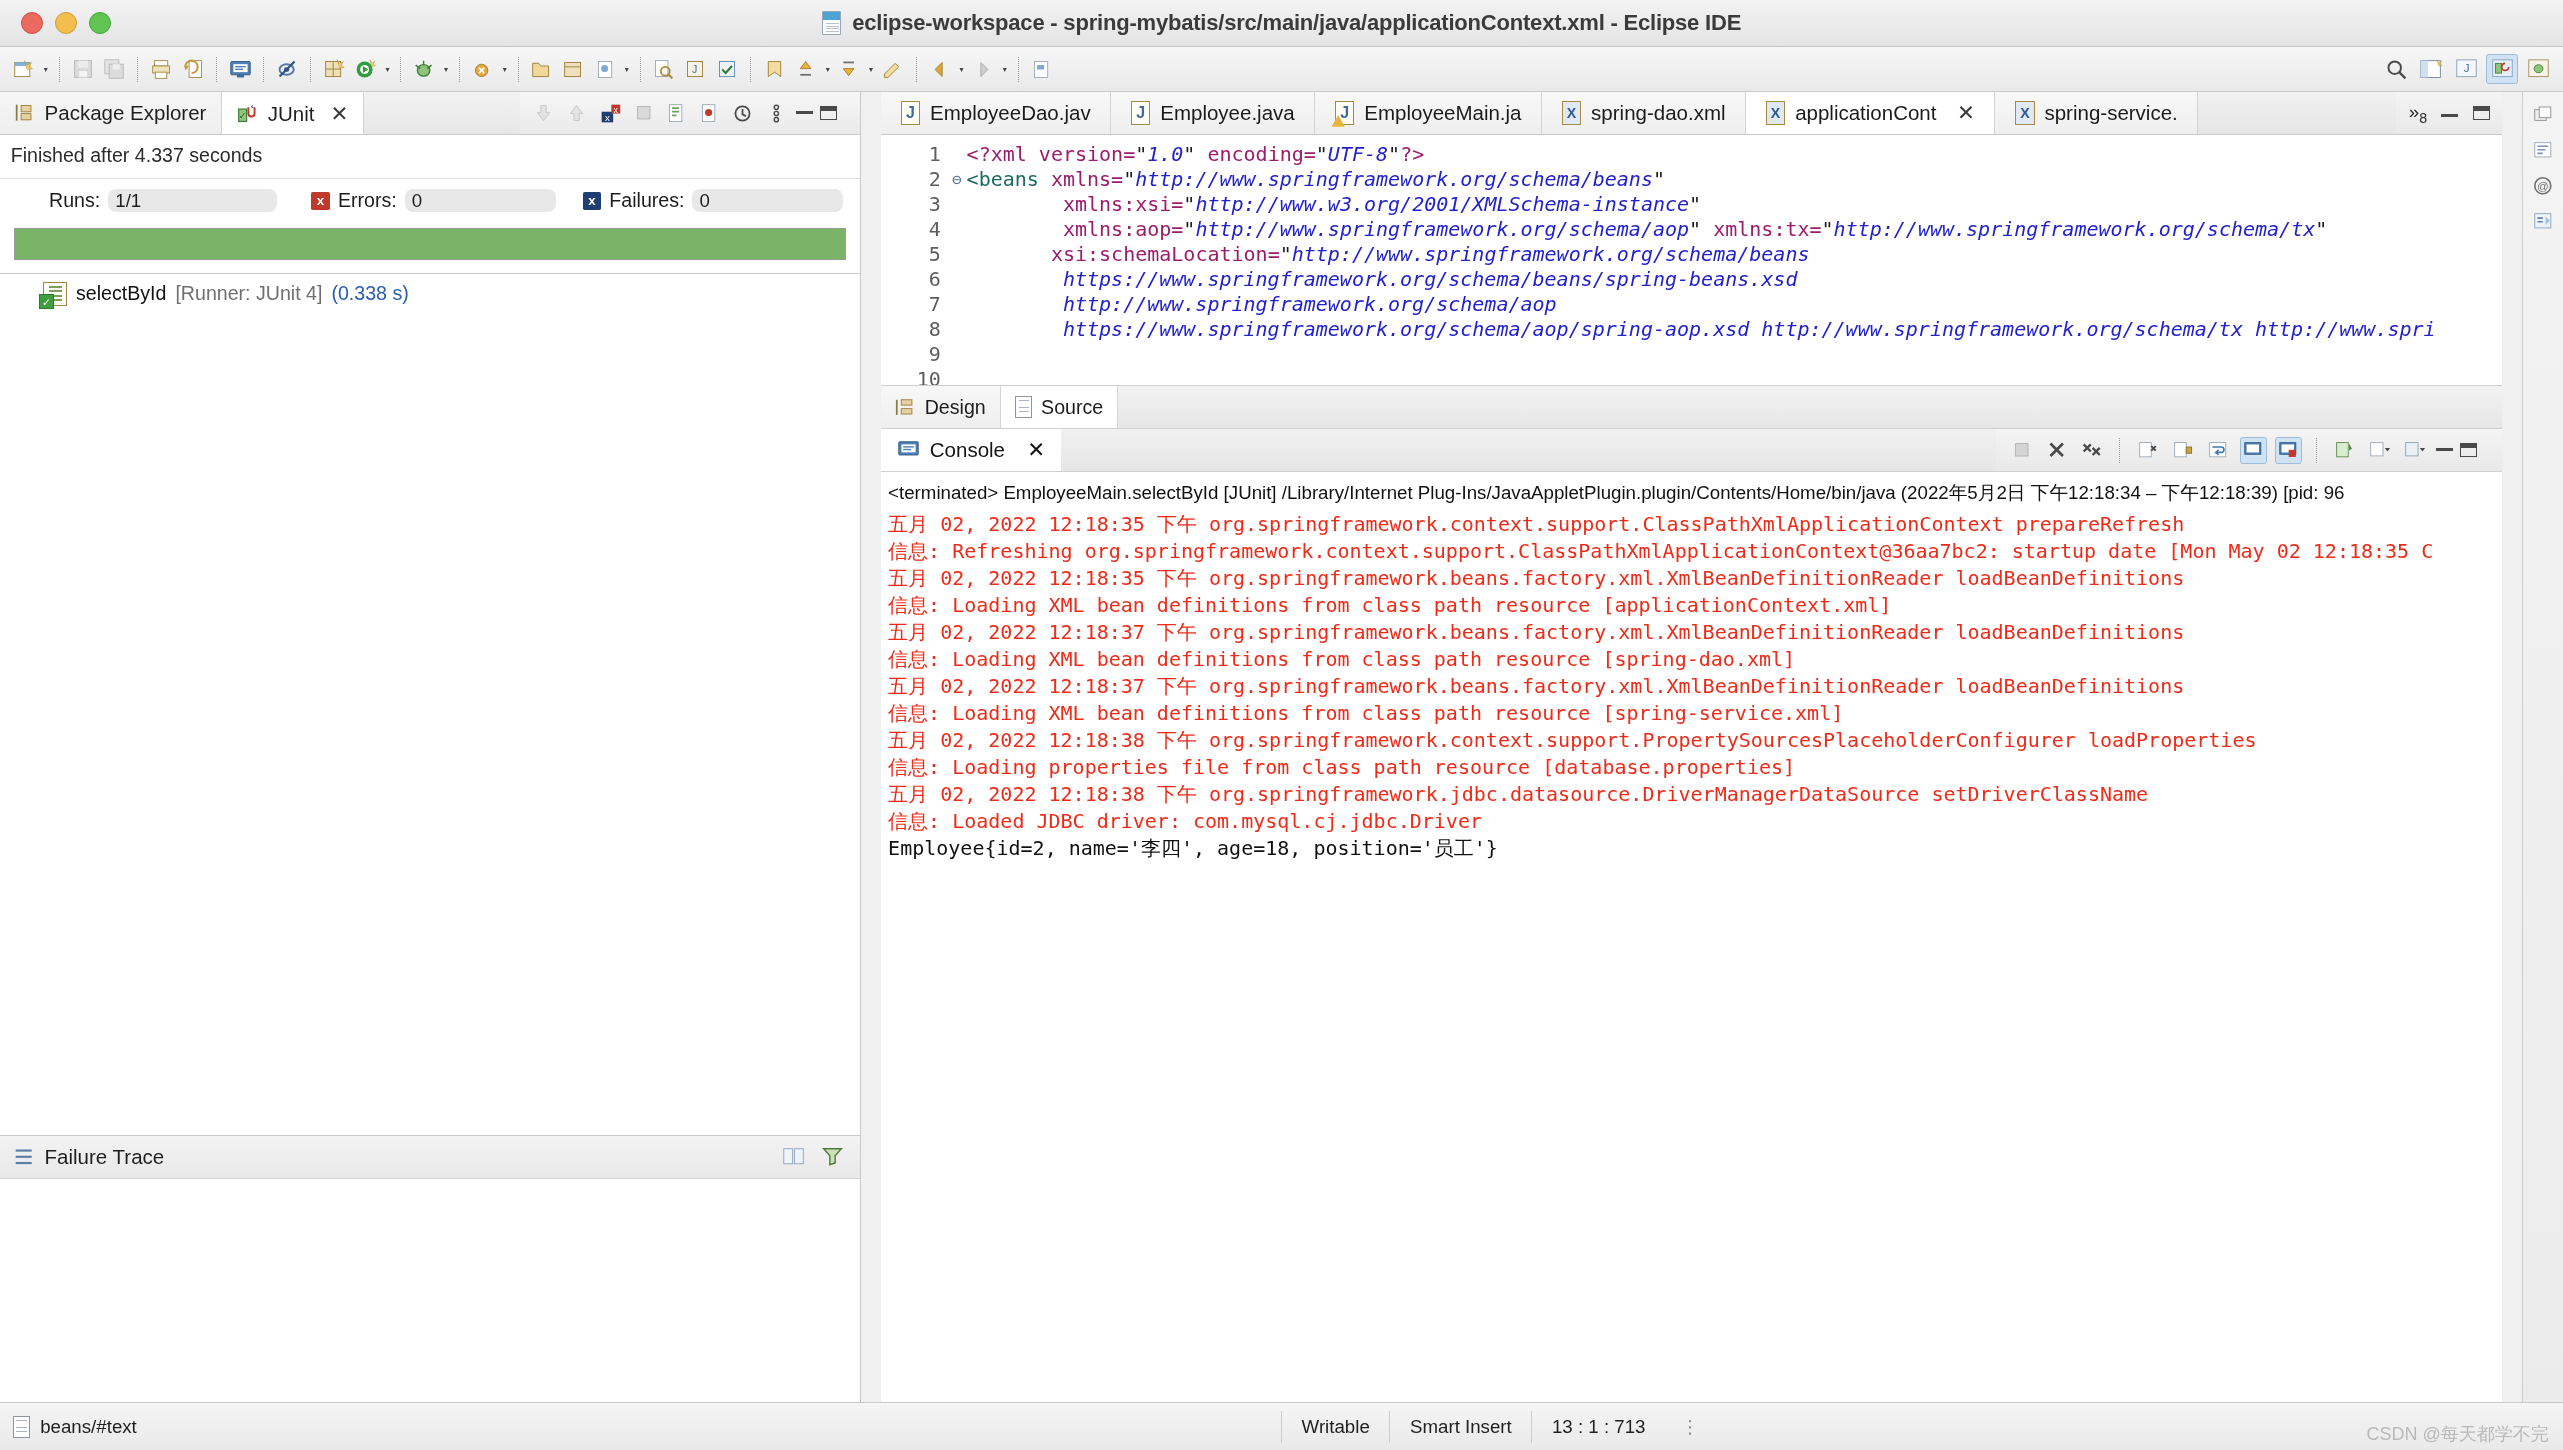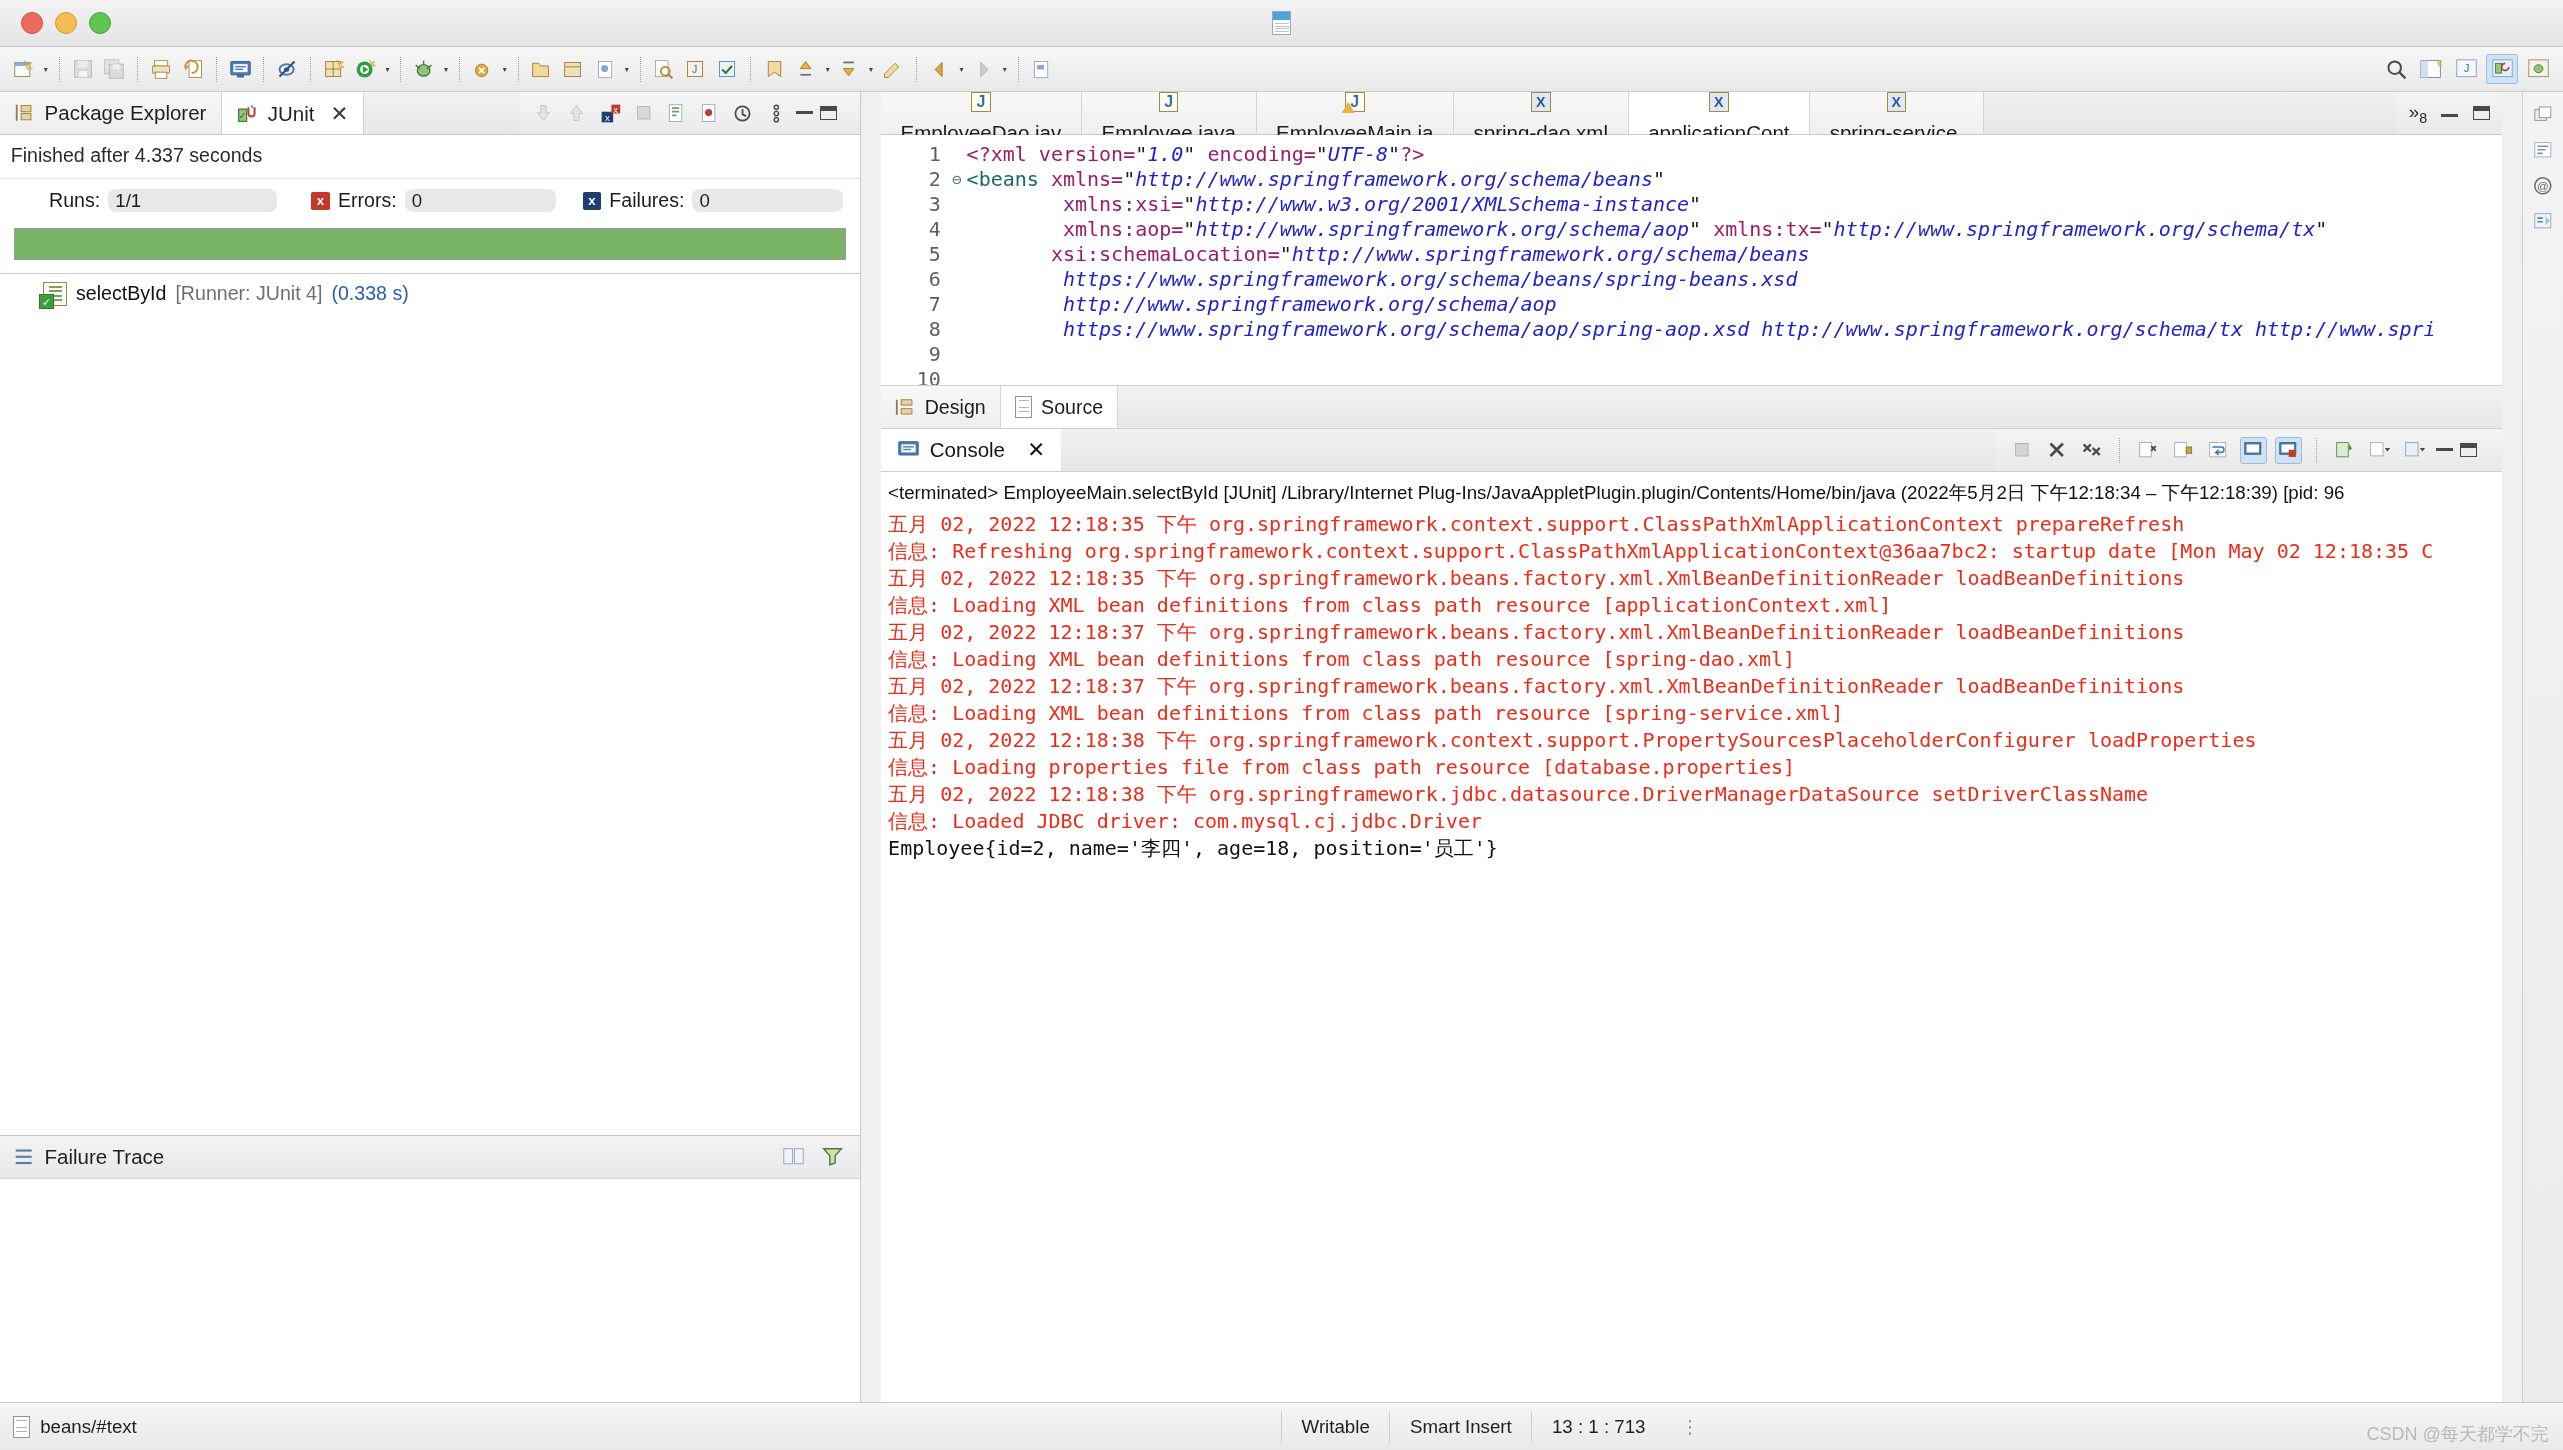--- a/index.html
+++ b/index.html
@@ -228,21 +228,20 @@
     display: flex; align-items: stretch;
     background: linear-gradient(#f1f1f1,#e6e6e6);
     border-bottom: 0.9px solid #c9c9c9;
   }
   .etab {
     display: flex; align-items: center; gap: 9.8px;
     padding: 0 19.6px; font-size: 20.5px; color: #1b1b1b;
     background: linear-gradient(#f8f8f8,#efefef);
     border-right: 0.9px solid #d4d4d4;
     white-space: nowrap;
-    flex-direction: column;
   }
   .etab.active { background: #ffffff; }
   .etab .x { margin-left: 10.7px; font-size: 21.4px; color: #3b3b3b; }
   .etabs-right {
     margin-left: auto; display: flex; align-items: center; gap: 14.2px;
     padding: 0 12.5px; background: linear-gradient(#f4f4f4,#e9e9e9);
   }
   .chev { font-size: 18.7px; color: #2b2b2b; position: relative; }
   .chev sub { font-size: 14.2px; }
 
@@ -397,20 +396,21 @@
 <div class="app">
 
   <div class="titlebar">
     <div class="traffic">
       <div class="light l-close"></div>
       <div class="light l-min"></div>
       <div class="light l-max"></div>
     </div>
     <div class="title-center">
       <div class="xmlfile-ico"></div>
+      <div class="title-text">eclipse-workspace - spring-mybatis/src/main/java/applicationContext.xml - Eclipse IDE</div>
     </div>
   </div>
 
   <div class="toolbar">
     <div class="tb-btn">
       <svg class="ic" width="23" height="23" viewBox="0 0 26 26">
           <rect x="2" y="5" width="17" height="16" fill="#fff" stroke="#9a7f3c"></rect>
           <rect x="2" y="5" width="17" height="4" fill="#7eb4dd"></rect>
           <path d="M13 3 l3 5 5-3-3 5 4 2-6 1z" fill="#f2d06a" stroke="#b2912f" stroke-width=".6"></path>
         </svg>

